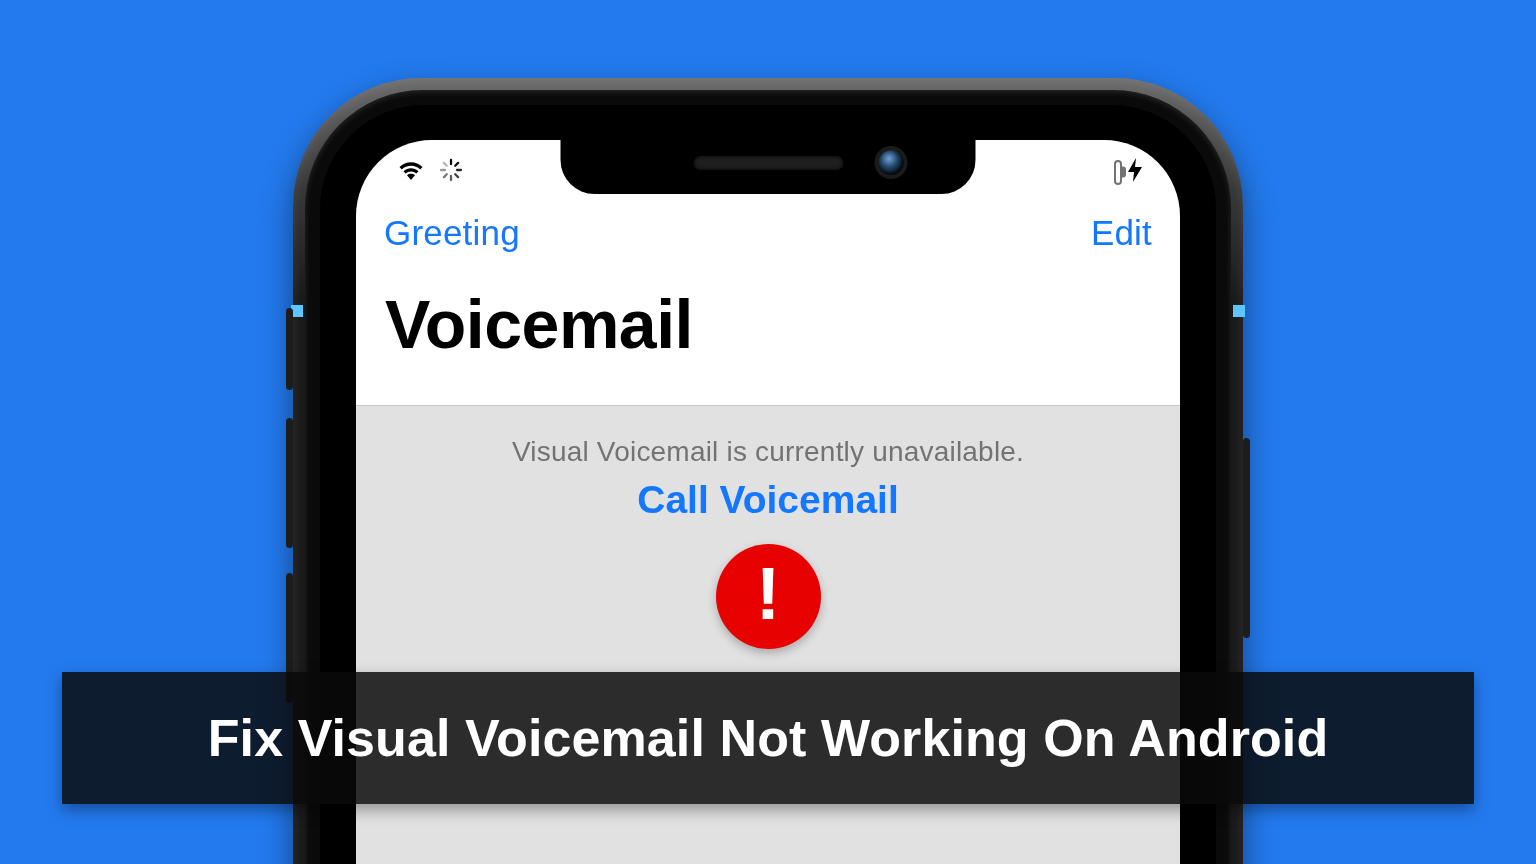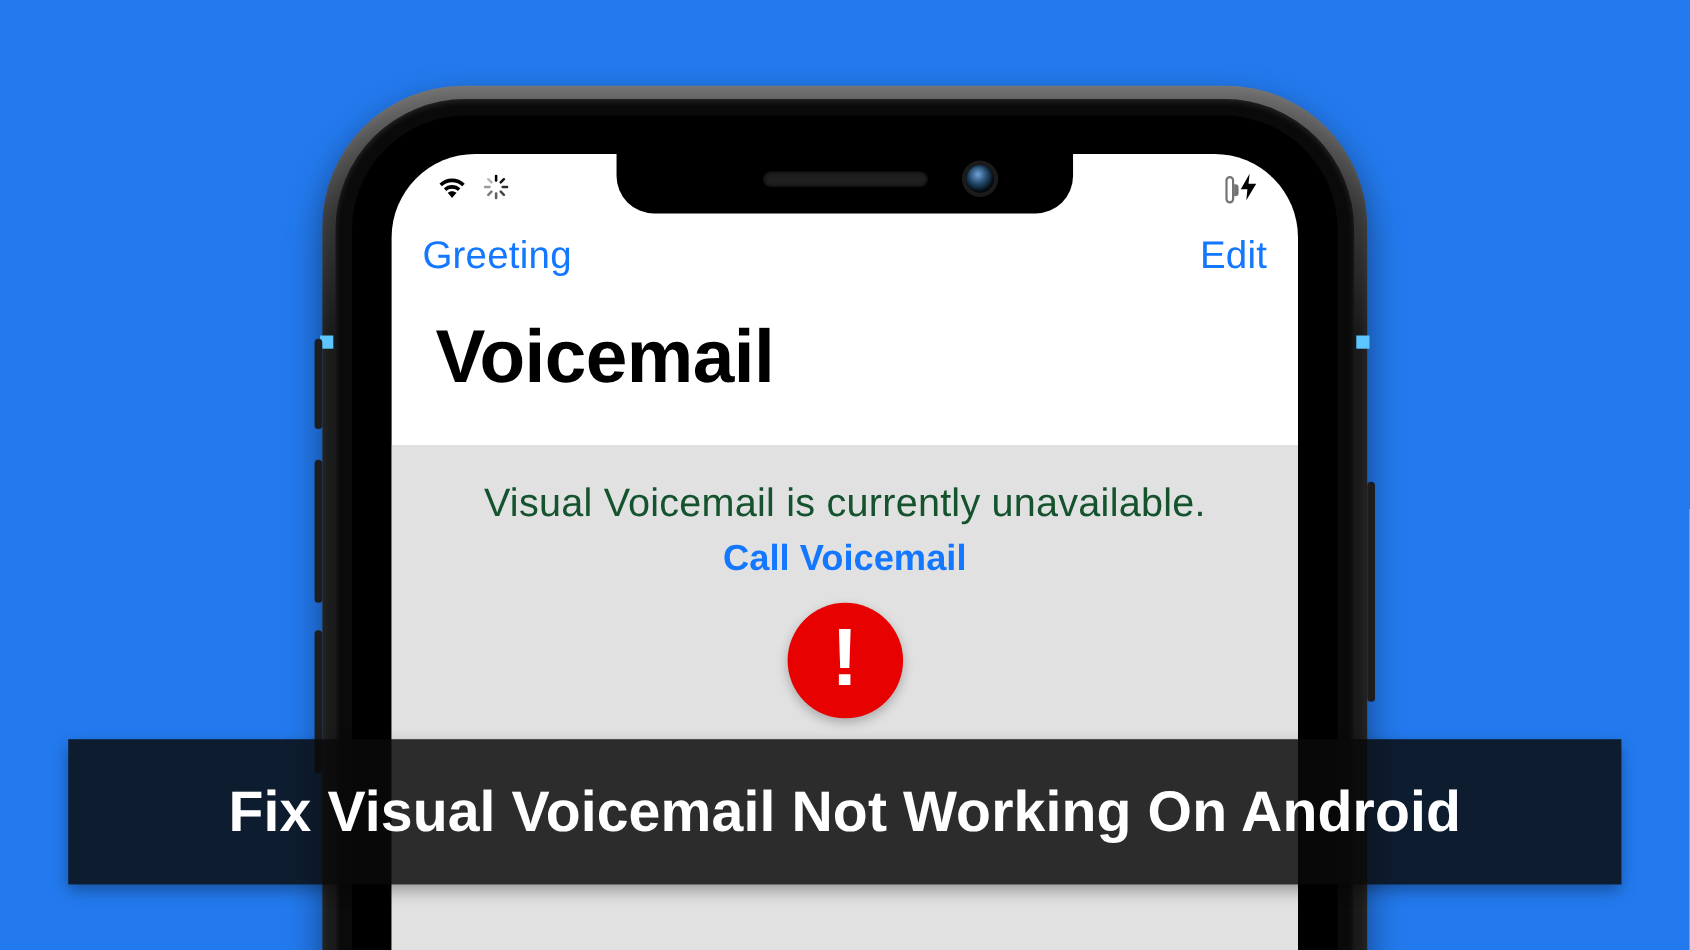--- a/index.html
+++ b/index.html
@@ -120,49 +120,49 @@
     padding: 0 28px;
   }
   .nav-link {
     color: #1477ff;
     font-size: 35px;
     font-weight: 400;
     letter-spacing: 0.2px;
   }
   .large-title {
     position: absolute;
-    top: 145px; left: 40px;
+    top: 145px; left: 29px;
     font-size: 68px;
     font-weight: 800;
     color: #000;
     letter-spacing: -0.5px;
     text-align: right;
   }
   .content-sep {
     position: absolute;
     top: 265px; left: 0; right: 0;
     height: 1px;
     background: #c7c7c9;
   }
   .content-body {
     position: absolute;
     top: 266px; left: 0; right: 0; bottom: 0;
     background: #e1e1e2;
     text-align: center;
   }
   .msg {
     padding-top: 30px;
-    font-size: 36px;
+    font-size: 28px;
     font-weight: 500;
-    color: #14532d;
+    color: #737373;
     letter-spacing: 0.2px;
   }
   .call-link {
     margin-top: 10px;
-    font-size: 33px;
+    font-size: 39px;
     font-weight: 600;
     color: #1477ff;
   }
   .error-badge {
     margin: 22px auto 0;
     width: 105px; height: 105px;
     border-radius: 50%;
     background: #e70101;
     display: flex; align-items: center; justify-content: center;
     box-shadow: 0 4px 10px rgba(0,0,0,.25);

